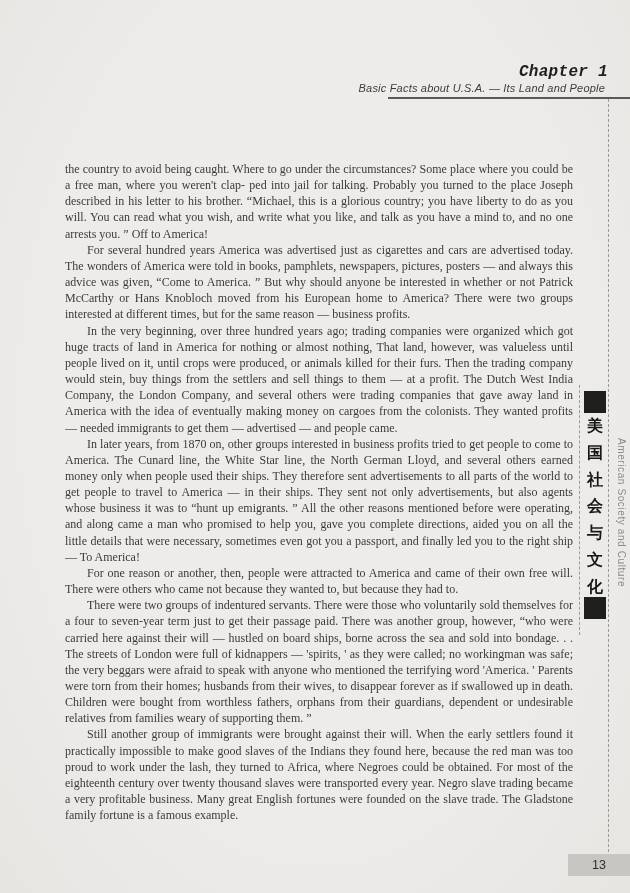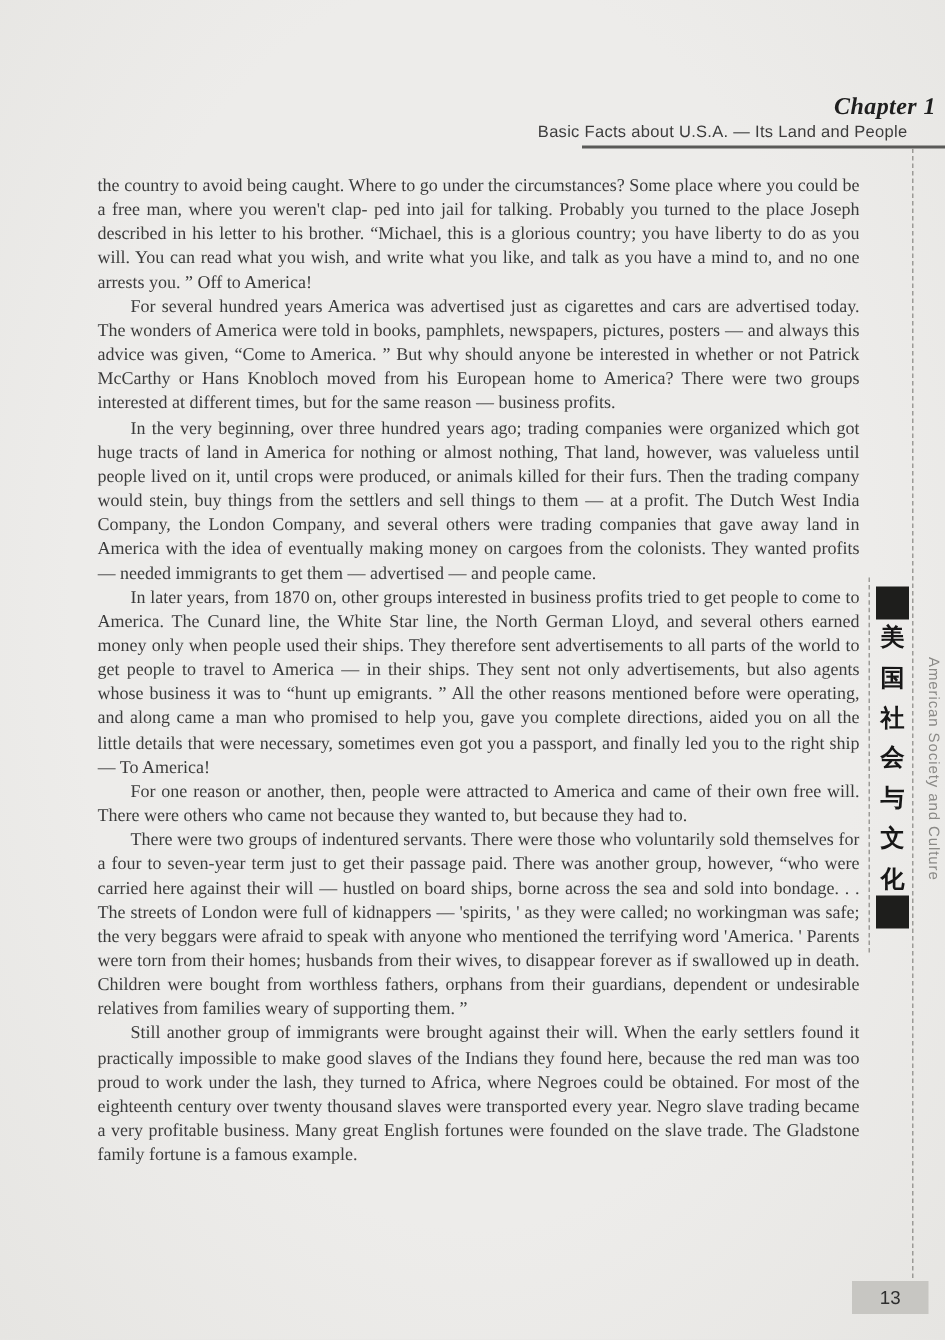--- a/index.html
+++ b/index.html
@@ -9,29 +9,30 @@
     position:relative;
     width:630px; height:893px;
     margin:0 auto;
     background:#ecebe9;
     background-image: radial-gradient(ellipse at 50% 45%, #edecea 60%, #e6e5e2 100%);
     overflow:hidden;
   }
 
   
   .chapter {
-    position:absolute; top:63px; right:6px;
-    font-family:Liberation Serif, serif;
+    position:absolute; top:63px; right:22px;
+    font-family:Liberation Mono, monospace;
     font-weight:bold; font-style:italic;
     font-size:16px; color:#1f1f1f;
     letter-spacing:0.3px;
   }
   .subtitle {
     position:absolute; top:82px; right:25px;
     font-family:"Liberation Sans", sans-serif;
+    font-style:italic;
     font-size:11px; color:#3c3c3c;
     letter-spacing:0.2px;
   }
   .header-rule {
     position:absolute; top:97px; left:388px; width:242px; height:0;
     border-top:2px solid #5a5a58;
   }
 
   
   .main-dotted {
@@ -40,21 +41,21 @@
   }
 
   
   .body-text {
     position:absolute; left:65px; top:115px; width:508px; height:730px;
     font-size:12px; line-height:16.15px; color:#3b3b3b;
     text-align:justify;
     overflow:hidden;
   }
   .body-text p { margin:0; text-indent:22px; }
-  .body-text p.no-indent { text-indent:0; }
+  .body-text p.no-indent { text-indent:0;margin-top:46px; }
 
   
   .tab-dotted {
     position:absolute; left:579px; top:385px; height:250px; width:0;
     border-left:1px dashed #9b9a96;
   }
   .tab-square {
     position:absolute; left:584px; width:22px; height:22px;
     background:#1e1e1c;
   }
@@ -72,21 +73,21 @@
   .en-vertical {
     position:absolute; left:627px; top:438px; width:152px;
     transform:rotate(90deg); transform-origin:0 0;
     font-family:"Liberation Sans", sans-serif;
     font-size:10px; color:#8b8a87; letter-spacing:0.6px;
     white-space:nowrap;
   }
 
   
   .page-num-box {
-    position:absolute; left:568px; top:854px; width:51px; height:22px;
+    position:absolute; left:568px; top:854px; width:62px; height:22px;
     background:#c7c6c2;
     display:flex; align-items:center; justify-content:center;
   }
   .page-num-box span {
     font-family:"Liberation Sans", sans-serif;
     font-size:12.5px; color:#2e2e2e;
   }
 </style>
 </head>
 <body>

